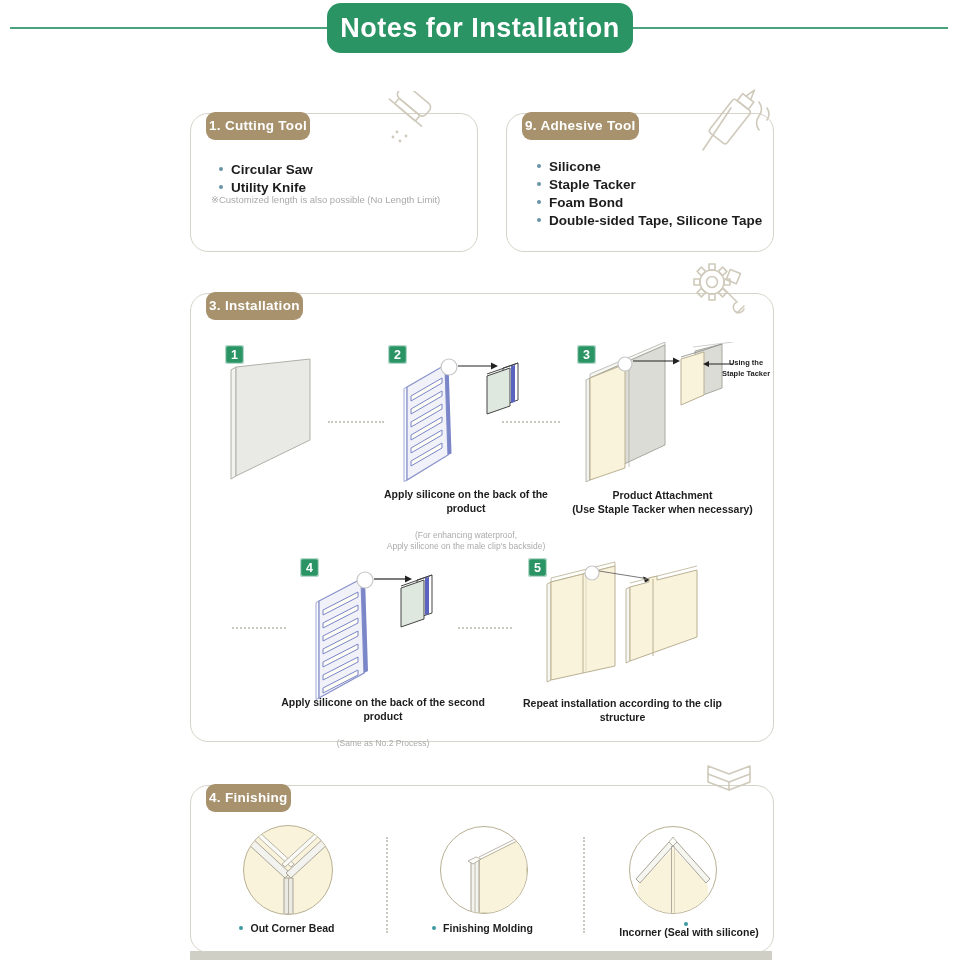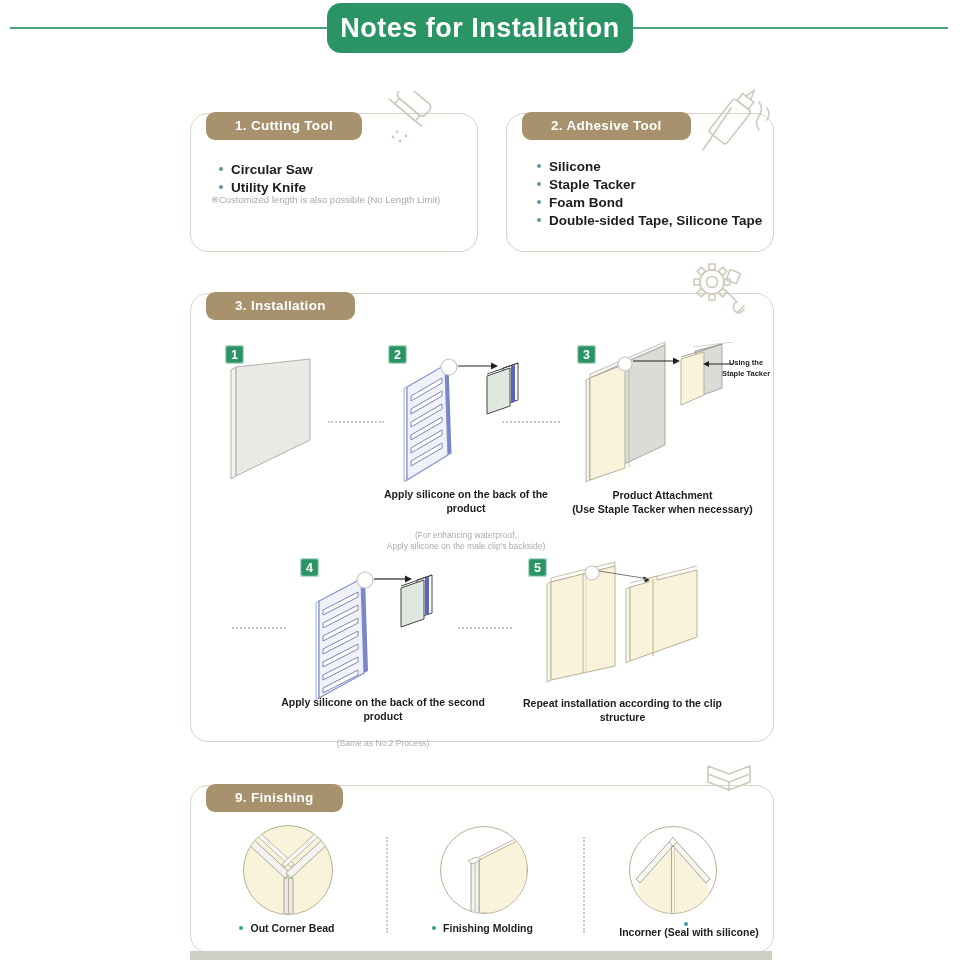--- a/index.html
+++ b/index.html
@@ -12,21 +12,21 @@
           border-radius:14px;display:flex;align-items:center;justify-content:center;
           color:#fff;font-size:27px;font-weight:bold;letter-spacing:.5px;text-align:center;}
 
   
   .card{position:absolute;background:#fff;border:1.5px solid #d6d3c8;border-radius:18px;}
   #card-cutting{left:190px;top:113px;width:286px;height:137px;}
   #card-adhesive{left:506px;top:113px;width:266px;height:137px;}
   #card-install{left:190px;top:293px;width:582px;height:447px;}
   #card-finish{left:190px;top:785px;width:582px;height:166px;}
   .tab{position:absolute;top:-2px;left:15px;background:#a7926d;color:#fff;font-weight:bold;
-       font-size:13.5px;letter-spacing:.3px;padding:6px 29px 7px;border-radius:9px;white-space:nowrap;}
+       font-size:13.5px;letter-spacing:.3px;padding:6px 3px 7px;border-radius:9px;white-space:nowrap;}
 
   
   .list{position:absolute;}
   #card-cutting .list{left:28px;top:46px;}
   #card-adhesive .list{left:30px;top:43px;}
   .li{display:flex;align-items:center;height:18px;font-size:13.5px;font-weight:bold;color:#1d1d1d;white-space:nowrap;}
   .dot{width:4px;height:4px;border-radius:50%;background:#6a93a5;margin-right:8px;flex:0 0 auto;}
   .note{position:absolute;left:20px;top:80px;font-size:9.5px;color:#a9a9a9;white-space:nowrap;}
 
   
@@ -101,21 +101,21 @@
       <rect x="19" y="17" width="27" height="7" rx="1"></rect>
       <path d="M12,24 h42"></path>
     </g>
     <circle class="fdot" cx="20" cy="46" r="1.4"></circle>
     <circle class="fdot" cx="27" cy="50" r="1.4"></circle>
     <circle class="fdot" cx="33" cy="45" r="1.4"></circle>
     <circle class="fdot" cx="24" cy="41" r="1.4"></circle>
   </svg>
 
   <section class="card" id="card-adhesive">
-    <div class="tab">2. Adhesive Tool</div>
+    <div class="tab">9. Adhesive Tool</div>
     <div class="list">
       <div class="li">
           <span class="dot"></span>
           <span>Silicone</span>
         </div>
       <div class="li">
           <span class="dot"></span>
           <span>Staple Tacker</span>
         </div>
       <div class="li">
@@ -269,21 +269,21 @@
     <div>Apply silicone on the back of the second product</div>
     <div class="sub">
       <div>(Same as No.2 Process)</div>
     </div>
   </div>
   <div class="cap" id="cap5">
     <div>Repeat installation according to the clip structure</div>
   </div>
 
   <section class="card" id="card-finish">
-    <div class="tab">9. Finishing</div>
+    <div class="tab">4. Finishing</div>
   </section>
   <svg class="oicon" style="left:700px;top:758px;" width="58" height="48" viewBox="0 0 58 48">
     <path d="M8,8 L29,16 L50,8 L50,16 L29,24 L8,16 Z"></path>
     <path d="M8,16 L8,24 L29,32 L50,24 L50,16"></path>
     <path d="M29,24 L29,32"></path>
   </svg>
 
   <div class="circle" id="c1">
     <svg width="88" height="88" viewBox="0 0 88 88">
       <polygon points="8,12 46,47 41,52 3,17" fill="#f2f2ee" stroke="#a9a296" stroke-width="1"></polygon>

